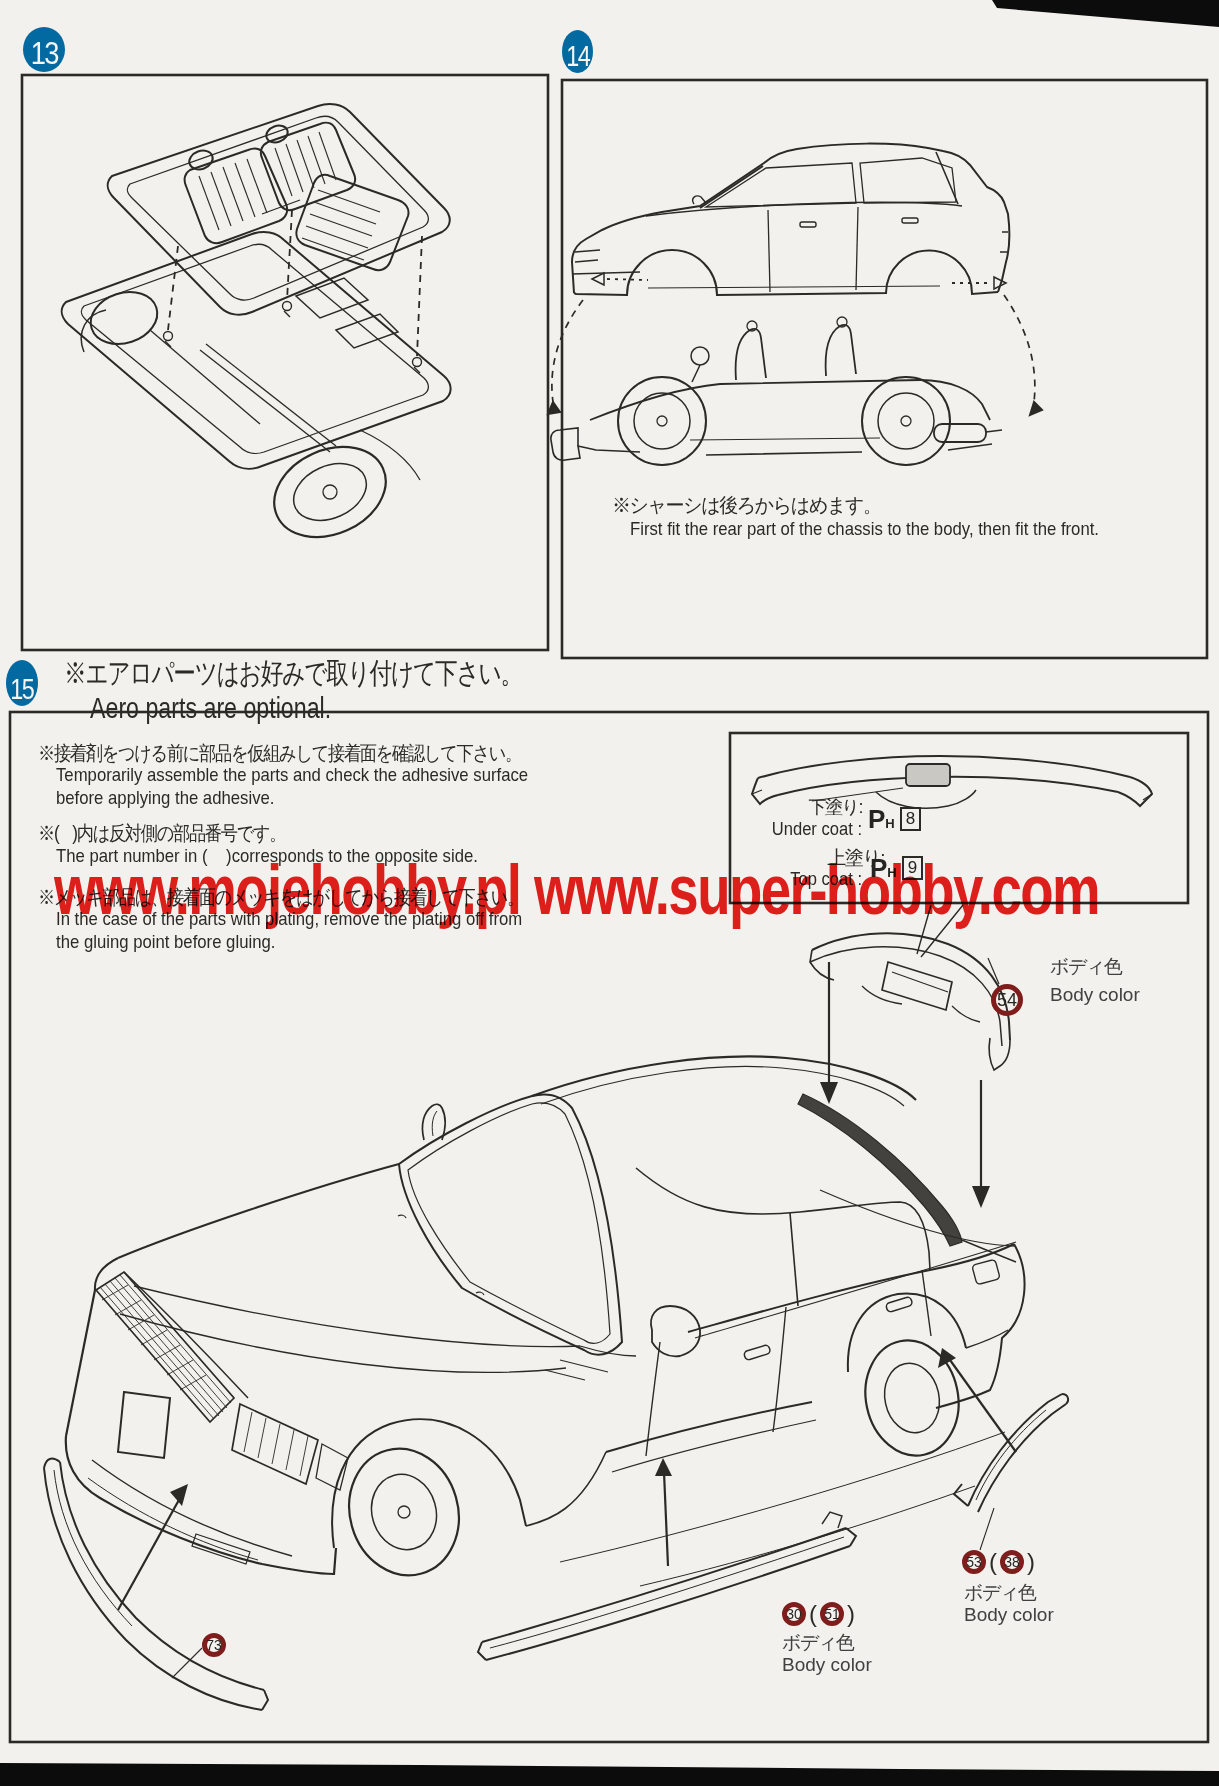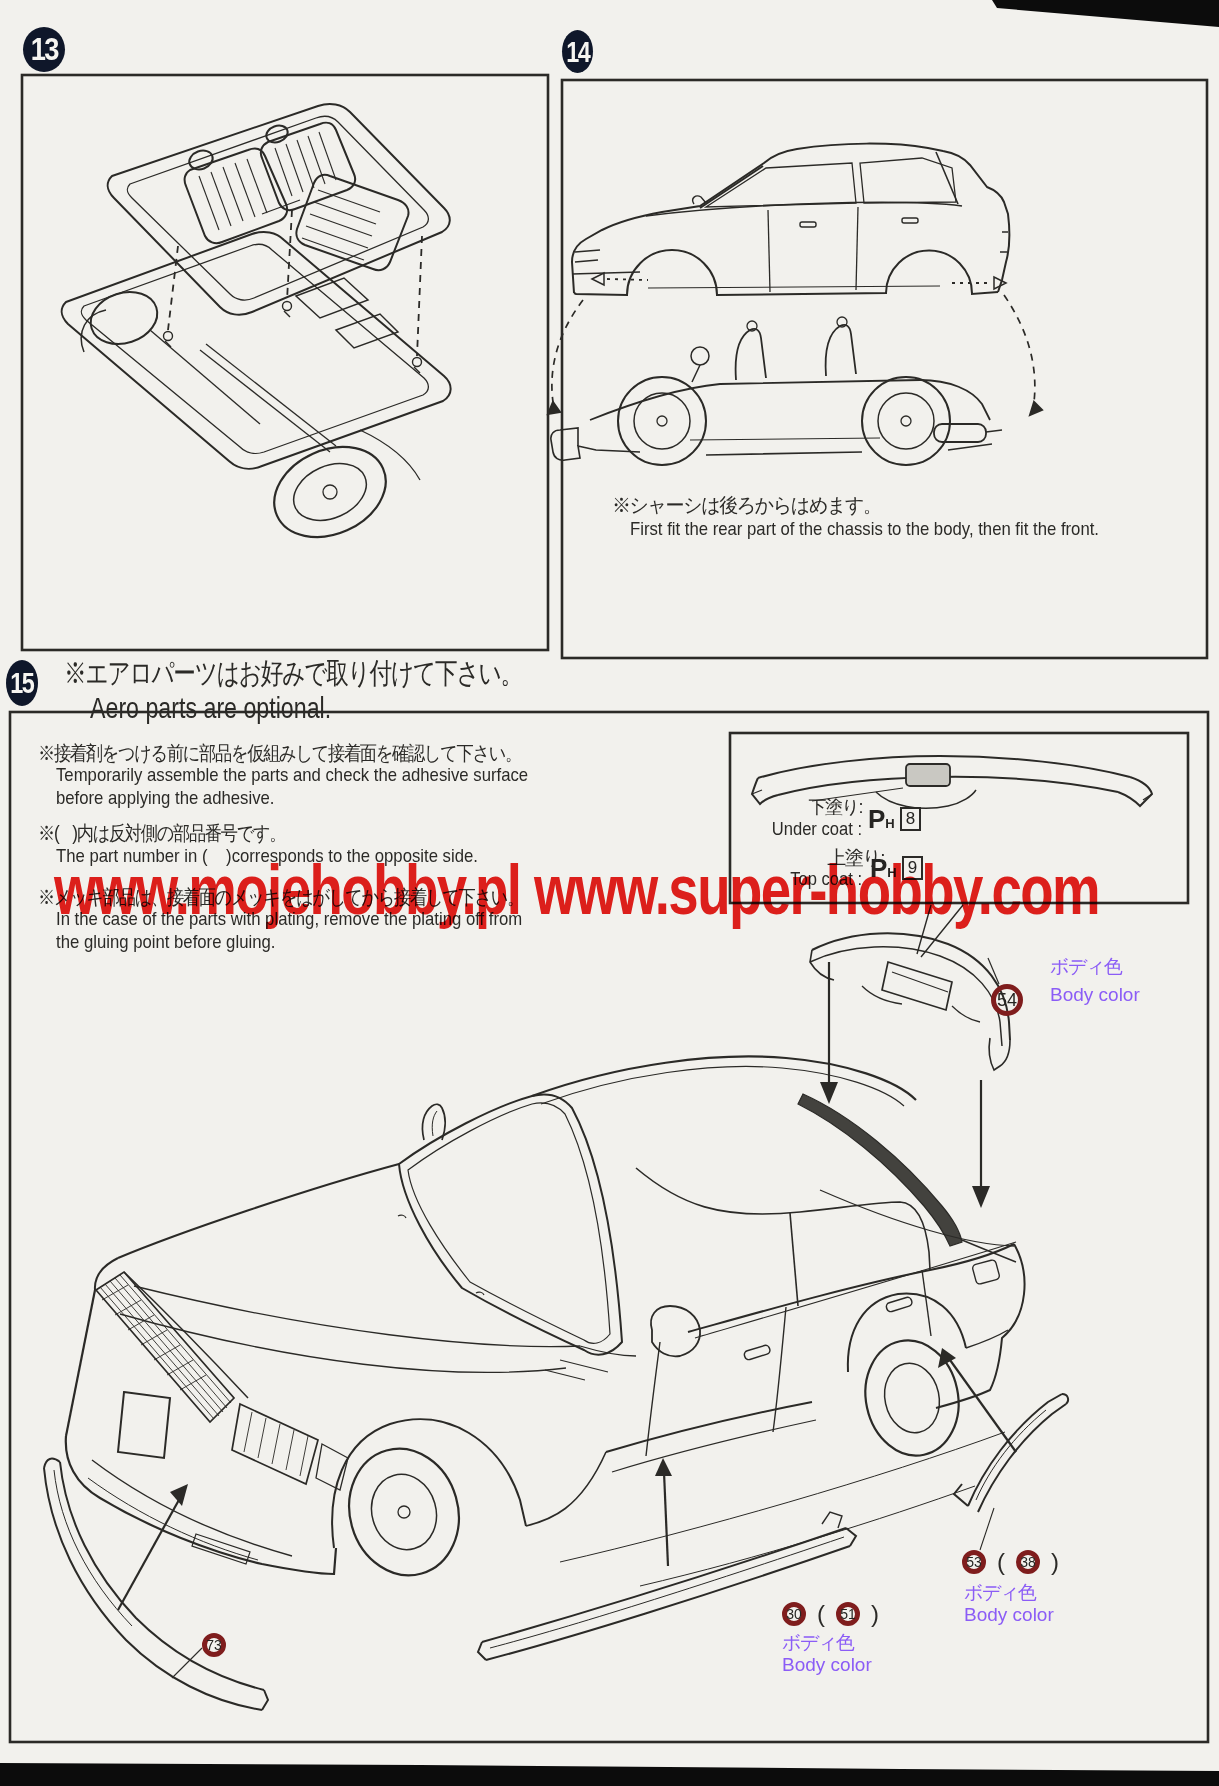--- a/index.html
+++ b/index.html
@@ -1,20 +1,20 @@
 <!DOCTYPE html>
 <html><head>
 <meta charset="utf-8">
 <style>
   html,body{margin:0;padding:0;background:#ddd}
   .page{position:relative;width:1219px;height:1786px;background:#f2f1ed;font-family:"Liberation Sans",sans-serif;color:#262522;overflow:hidden}
   .abs{position:absolute}
   .txt{position:absolute;white-space:pre;transform-origin:0 0;color:#2b2a27}
   .jp{letter-spacing:-1.5px}
-  .badge{position:absolute;background:#0f172a;border-radius:50%;color:#f6f5f1;display:flex;align-items:center;justify-content:center;font-weight:bold}
+  .badge{position:absolute;background:#0369a1;border-radius:50%;color:#f6f5f1;display:flex;align-items:flex-end;justify-content:center;font-weight:normal}
   .badge span{transform:scaleX(0.78);font-size:30px;letter-spacing:-2px}
   .b13{left:23px;top:27px;width:42px;height:45px}
   .b13 span{transform:scaleX(0.88);font-size:31px}
   .b14{left:562px;top:30px;width:31px;height:43px}
   .b15{left:6px;top:660px;width:32px;height:46px}
   .s14jp{left:612px;top:492px;font-size:20px;transform:scaleX(0.95)}
   .s14en{left:630px;top:518px;font-size:19px;transform:scaleX(0.88)}
   .s15jp{left:64px;top:654px;font-size:29px;transform:scaleX(0.78)}
   .s15en{left:90px;top:692px;font-size:29px;transform:scaleX(0.80)}
   .n1jp{left:38px;top:740px;font-size:20px;transform:scaleX(0.86)}
@@ -32,23 +32,23 @@
   .pen2{left:740px;top:869px;font-size:18px;transform:scaleX(0.92)}
   .code{position:absolute;display:flex;align-items:center}
   .code .p{font-weight:bold;font-size:26px;line-height:22px}
   .code .h{font-size:13px;font-weight:bold;margin-top:10px}
   .numbox{border:2px solid #2b2a27;font-size:17px;padding:0px 4px;margin-left:5px;line-height:20px}
   .c1{left:868px;top:806px}
   .c2{left:870px;top:855px}
   .circ{display:inline-flex;align-items:center;justify-content:center;border:5px solid #7f1d1d;border-radius:50%;box-sizing:border-box}
   .circ.big{width:32px;height:32px;font-size:18px}
   .circ.sm{width:24px;height:24px;font-size:14px}
-  .prow{position:absolute;display:flex;align-items:center;gap:10px}
+  .prow{position:absolute;display:flex;align-items:center;gap:2px}
   .par{font-size:24px;font-weight:300;margin:0 1px;color:#2b2a27}
-  .plbl{position:absolute;font-size:19px;color:#8b5cf6}
+  .plbl{position:absolute;font-size:19px;color:#404040}
   .watermark{position:absolute;left:54px;top:850px;font-size:70px;font-weight:bold;white-space:nowrap;letter-spacing:-2px;transform:scaleX(0.78);transform-origin:0 0;mix-blend-mode:multiply}
 </style>
 </head>
 <body>
 
 <div class="page">
 
 <svg class="abs" width="1219" height="1786" viewBox="0 0 1219 1786">
   <g stroke="#2b2a27" fill="none" stroke-width="2.6">
     <rect x="22" y="75" width="526" height="575"></rect>

